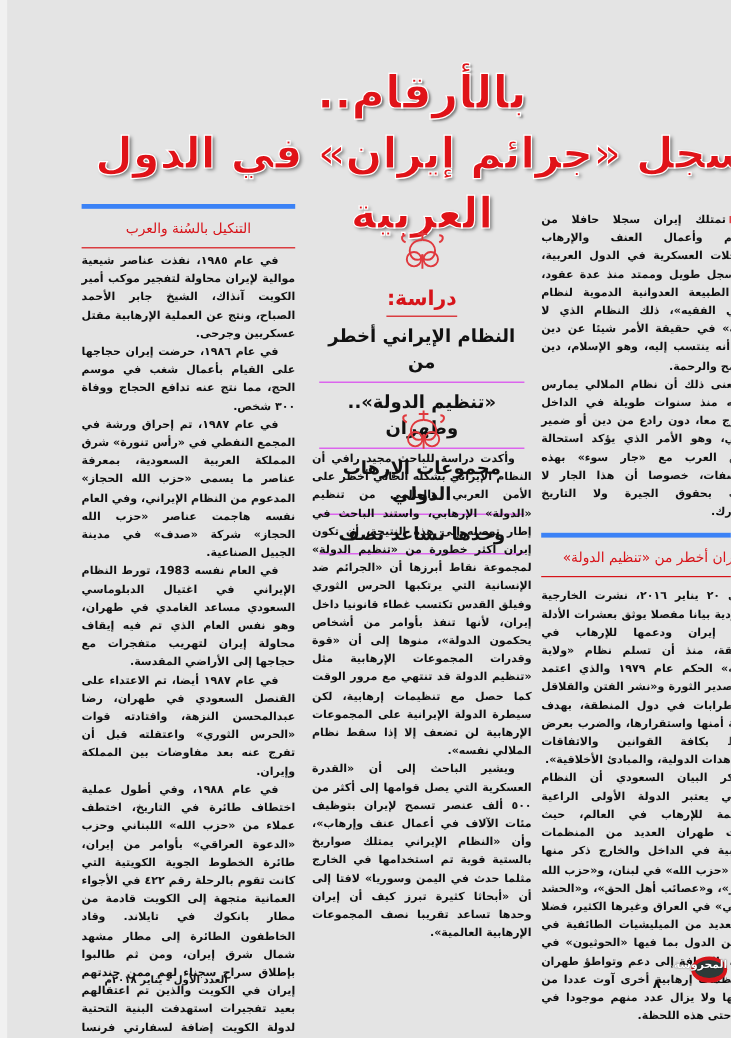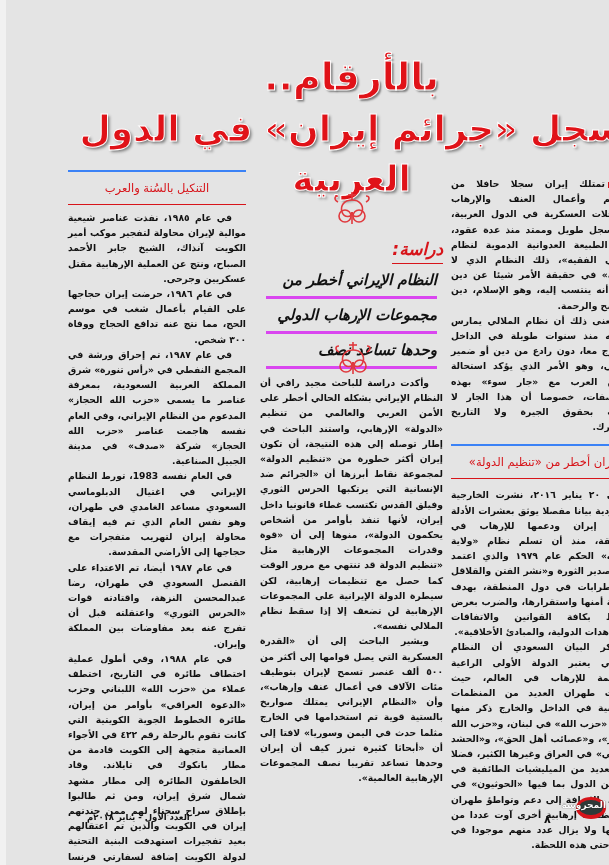--- a/index.html
+++ b/index.html
@@ -42,36 +42,36 @@
     .col p { margin: 0 0 0 0; text-indent: 14px; }
     .col-right { right: 20px; width: 185px; top: 176px; }
     .col-mid { right: 213px; width: 183px; top: 375px; }
     .col-left { right: 410px; width: 178px; top: 210px; }
     .bullet {
       display: inline-block; width: 14px; height: 6px; margin-left: 3px;
       vertical-align: middle;
       background: linear-gradient(to left, #d7141a 0 6px, transparent 6px 8px, #d7141a 8px 14px);
     }
     .section-head {
-      border-top: 2px solid #3b82f6; border-bottom: 1px solid #d7141a;
+      border-top: 4px solid #3b82f6; border-bottom: 1px solid #d7141a;
       color: #d7141a; text-align: center; font-size: 11.5px; line-height: 14px;
       font-weight: normal; padding: 9px 0 9px 0; margin: 10px 0 8px 0;
     }
     .sh-left { position: absolute; right: 410px; width: 178px; top: 170px; }
     .study {
-      position: absolute; right: 213px; width: 183px; top: 190px; text-align: right; font-style: italic;
+      position: absolute; right: 213px; width: 183px; top: 190px; text-align: center;
     }
     .ornament { display: block; margin: 0 auto; }
     .study-label {
       color: #d7141a; font-size: 17px; font-weight: bold; line-height: 22px;
       margin-top: 10px; display: inline-block; border-bottom: 1px solid #d7141a; padding-bottom: 3px;
     }
     .study-line {
       font-size: 15px; font-weight: bold; color: #111; line-height: 22px;
-      border-bottom: 3px solid #d946ef; padding: 5px 0 5px 0; margin: 0 6px;
+      border-bottom: 1px solid #d946ef; padding: 5px 0 5px 0; margin: 0 6px;
     }
     .study-line:last-child { }
     .ornament2 { position: absolute; right: 283px; top: 340px; }
     .footer-issue {
       position: absolute; left: 40px; top: 812px; font-size: 8.5px; font-weight: bold;
       color: #111; direction: rtl;
     }
     .footer-page {
       position: absolute; left: 497px; top: 813px; font-size: 11px; font-weight: bold; color: #111;
     }
@@ -119,20 +119,21 @@
         <path d="M20 10 C28 10 32 16 30 22 C28 28 20 28 20 22"></path>
         <circle cx="13" cy="26" r="6"></circle>
         <circle cx="27" cy="26" r="6"></circle>
         <path d="M20 22 L20 34"></path>
         <path d="M6 12 C2 10 2 6 6 6"></path>
         <path d="M34 12 C38 10 38 6 34 6"></path>
       </g>
     </svg>
     <div class="study-label">دراسة:</div>
     <div class="study-line">النظام الإيراني أخطر من</div>
+    <div class="study-line">«تنظيم الدولة».. وطهران</div>
     <div class="study-line">مجموعات الإرهاب الدولي</div>
     <div class="study-line">وحدها تساعد نصف</div>
   </div>
 
   <svg class="ornament2" width="40" height="38" viewBox="0 0 40 38" style="position:absolute; right:283px; top:340px;">
     <g fill="none" stroke="#e0393e" stroke-width="1.6">
       <path d="M20 2 L20 10"></path>
       <path d="M16 5 L24 5"></path>
       <path d="M20 10 C12 10 8 16 10 22 C12 28 20 28 20 22"></path>
       <path d="M20 10 C28 10 32 16 30 22 C28 28 20 28 20 22"></path>

